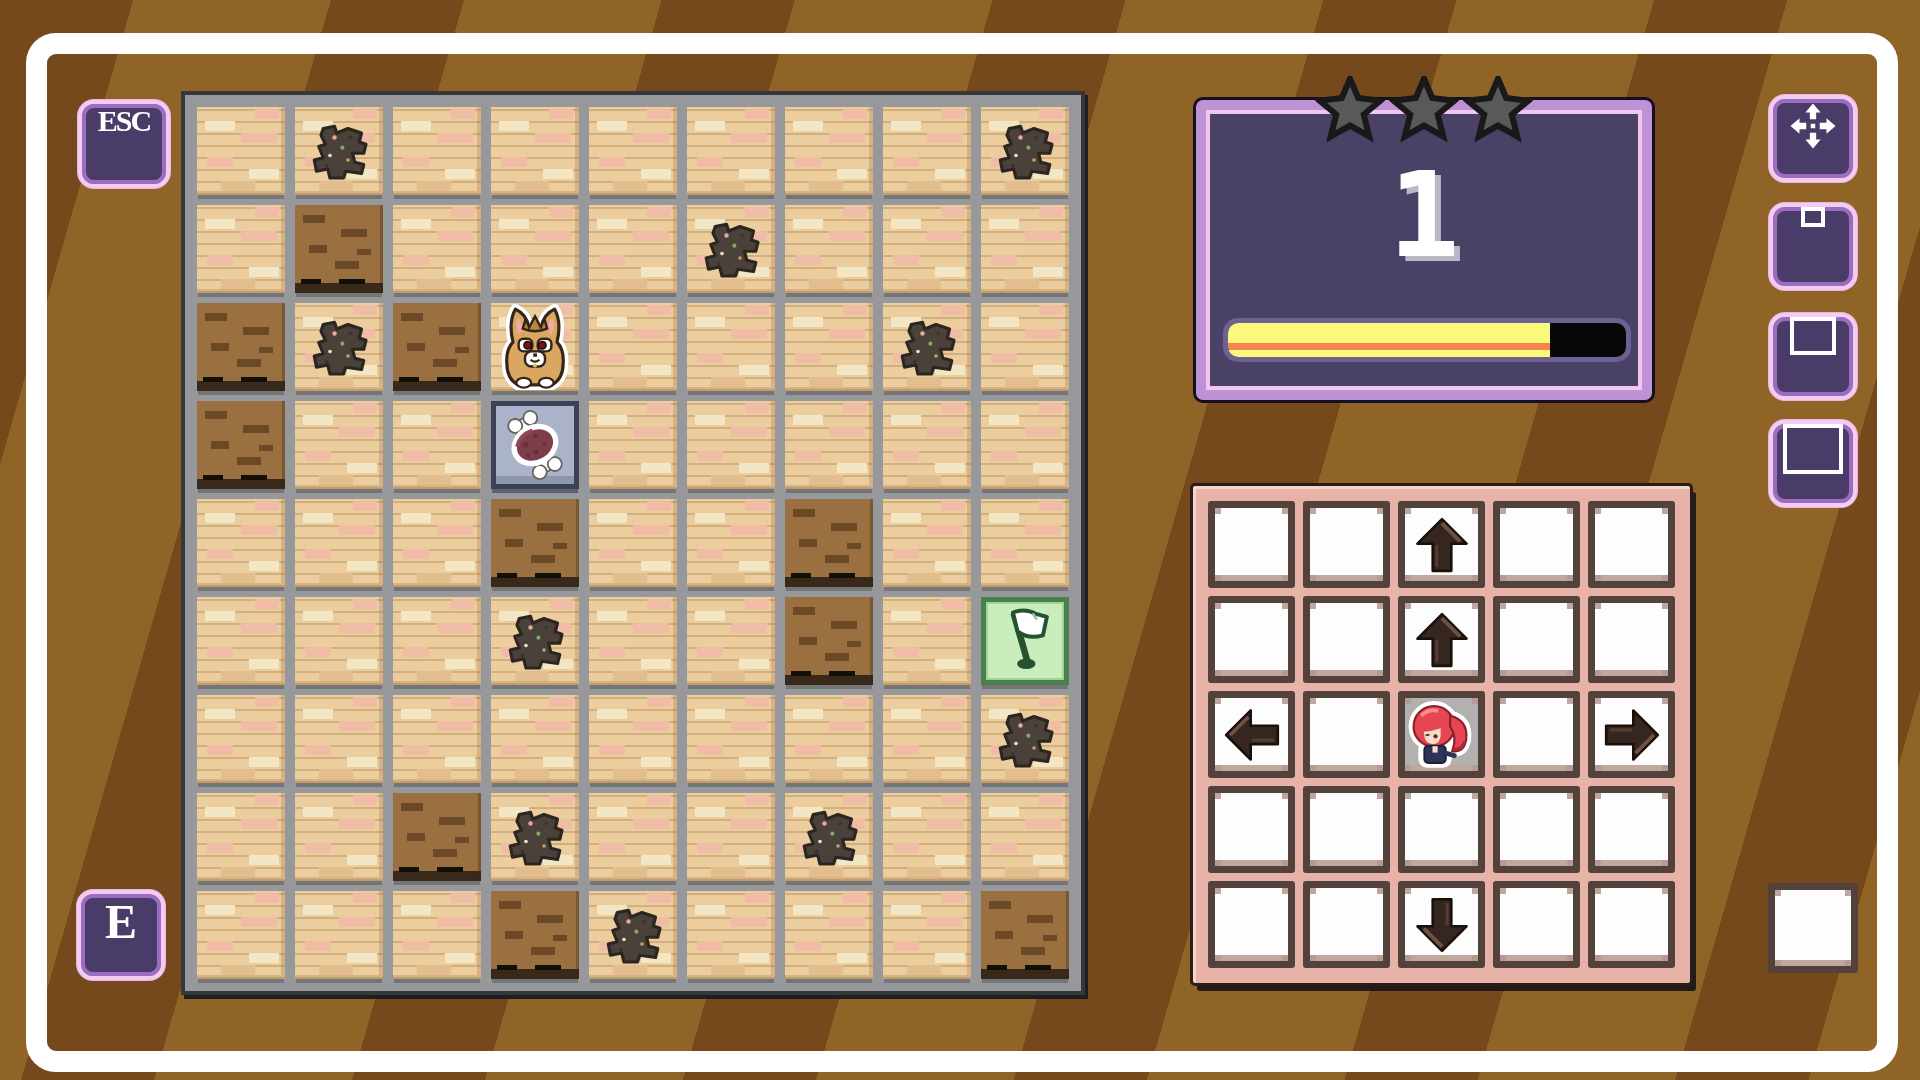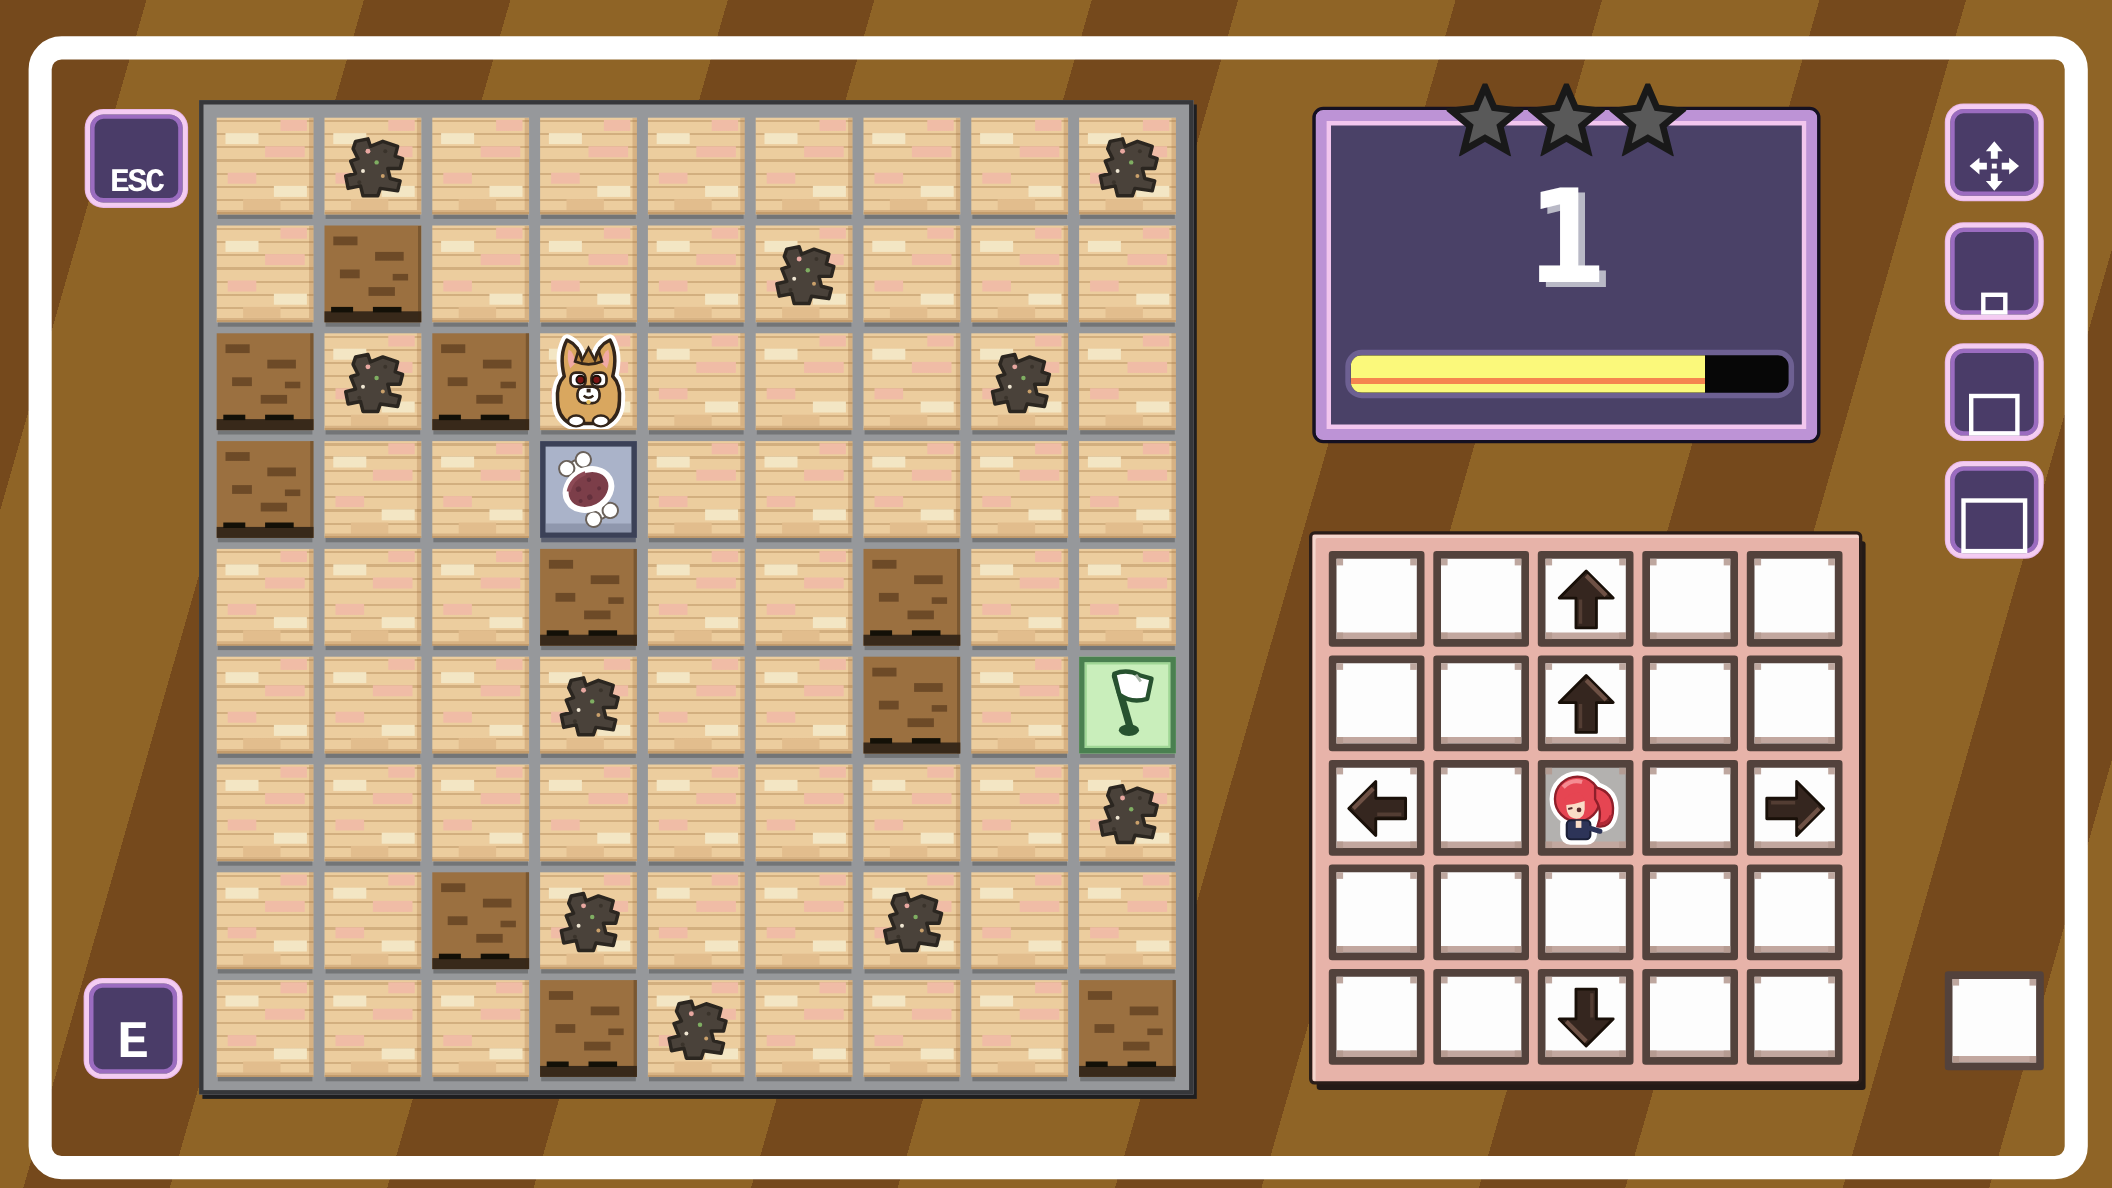--- a/index.html
+++ b/index.html
@@ -16,23 +16,23 @@
     box-sizing:border-box;border:21px solid #ffffff;border-radius:30px;
     pointer-events:none;
   }
   
   .pixbtn{
     position:absolute;box-sizing:border-box;
     background:#4a3c68;
     border:4px solid #f4ccf2;
     box-shadow:inset 0 0 0 4px #9b6cc0, 0 0 0 1px #e9b7e6;
     border-radius:16px;
-    display:flex;align-items:flex-end;justify-content:center;
+    display:flex;align-items:flex-start;justify-content:center;
     color:#ffffff;font-weight:bold;cursor:pointer;padding:0;
-    font-family:Liberation Mono, monospace;
+    font-family:Liberation Serif, serif;
   }
   .btn-esc{left:78px;top:100px;width:92px;height:88px;font-size:30px;letter-spacing:-2px;}
   .btn-e{left:77px;top:890px;width:88px;height:90px;font-size:48px;}
   .side-btn{left:1769px;width:88px;height:87px;}
   .side-btn .wsq{box-sizing:border-box;border:4px solid #ffffff;background:transparent;}
   .sq-small{width:24px;height:20px;}
   .sq-medium{width:46px;height:38px;}
   .sq-large{width:60px;height:50px;}
   
   .level-panel{

